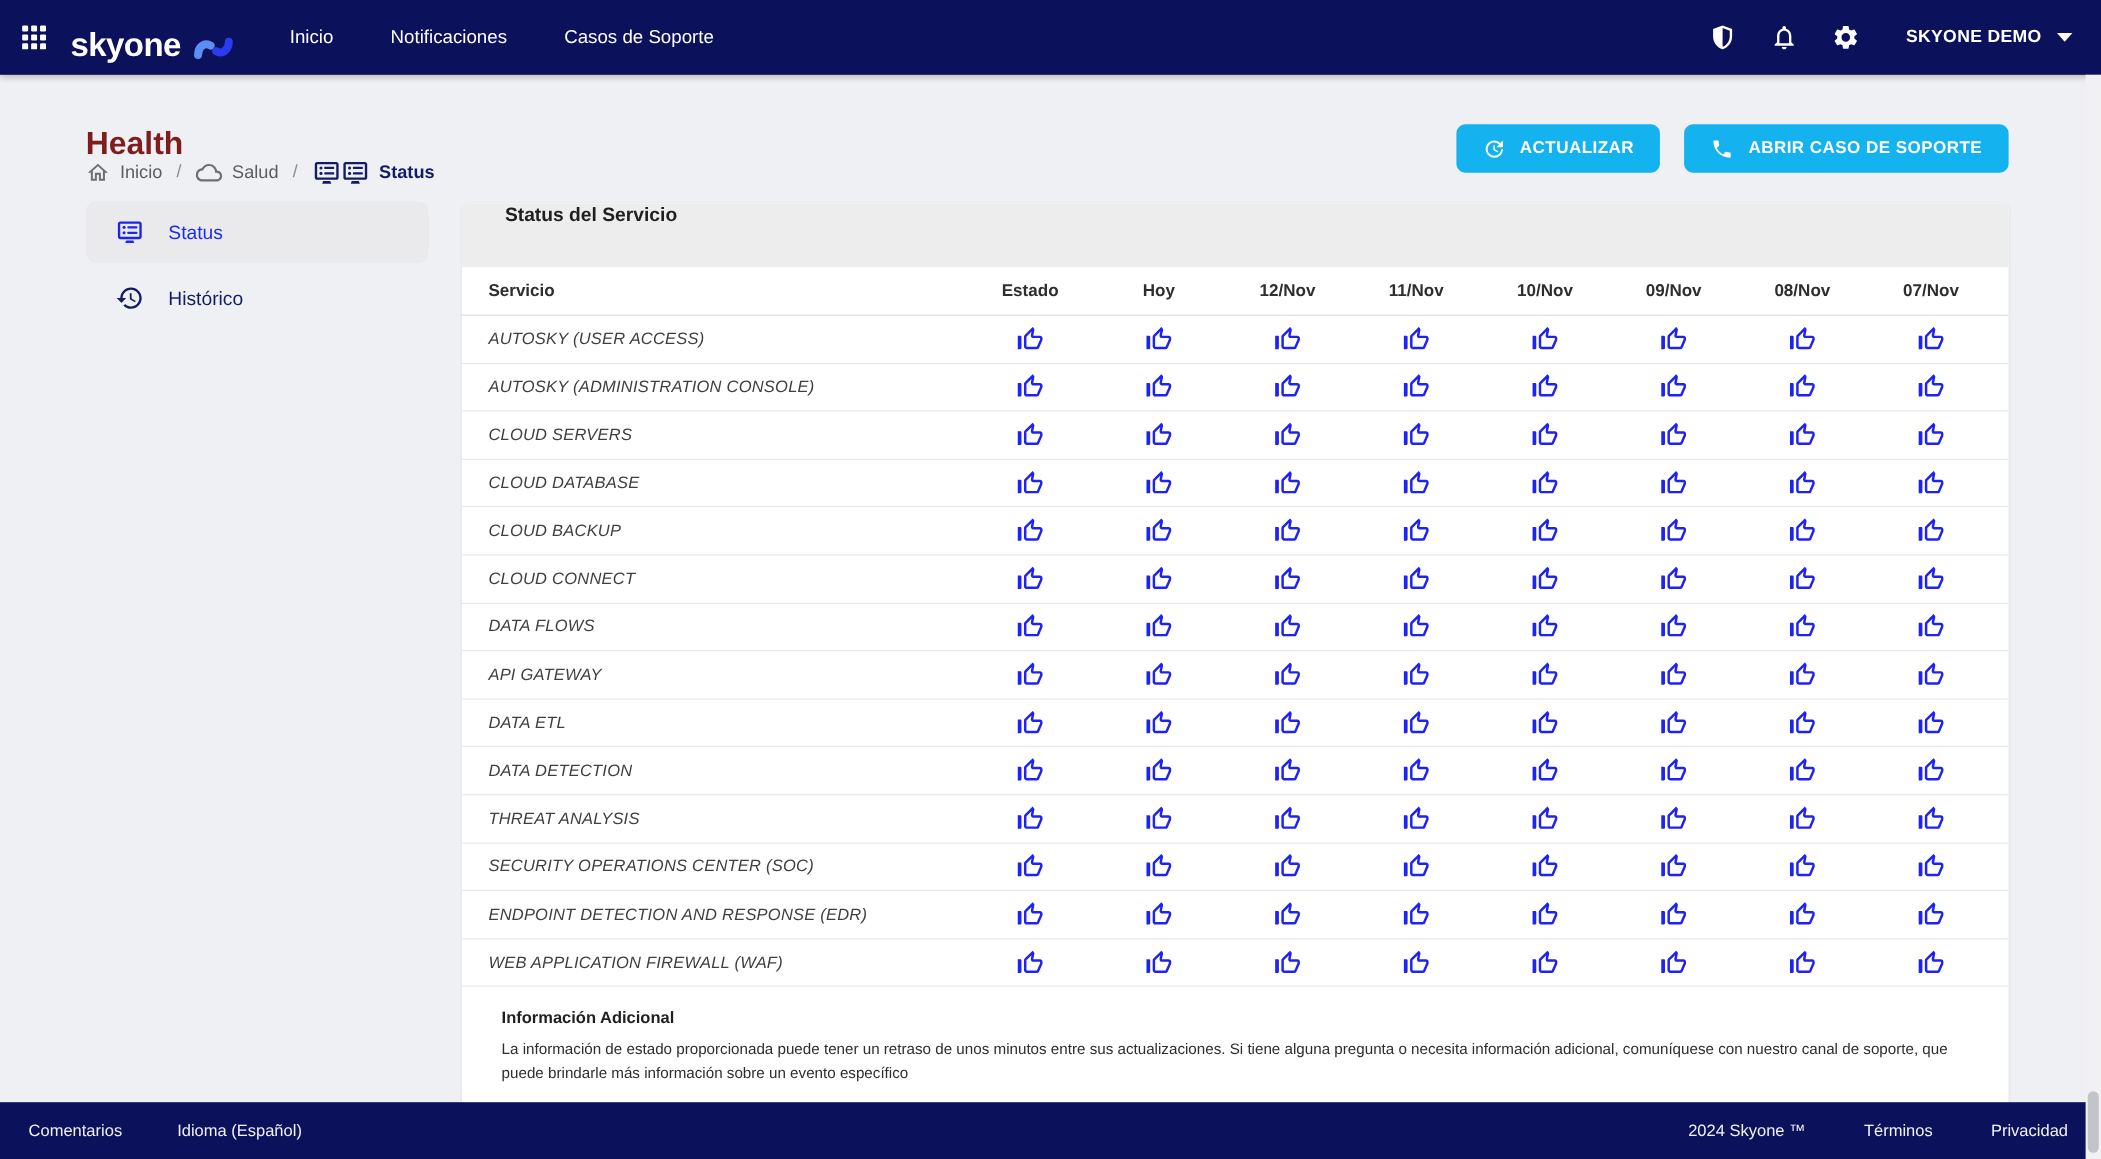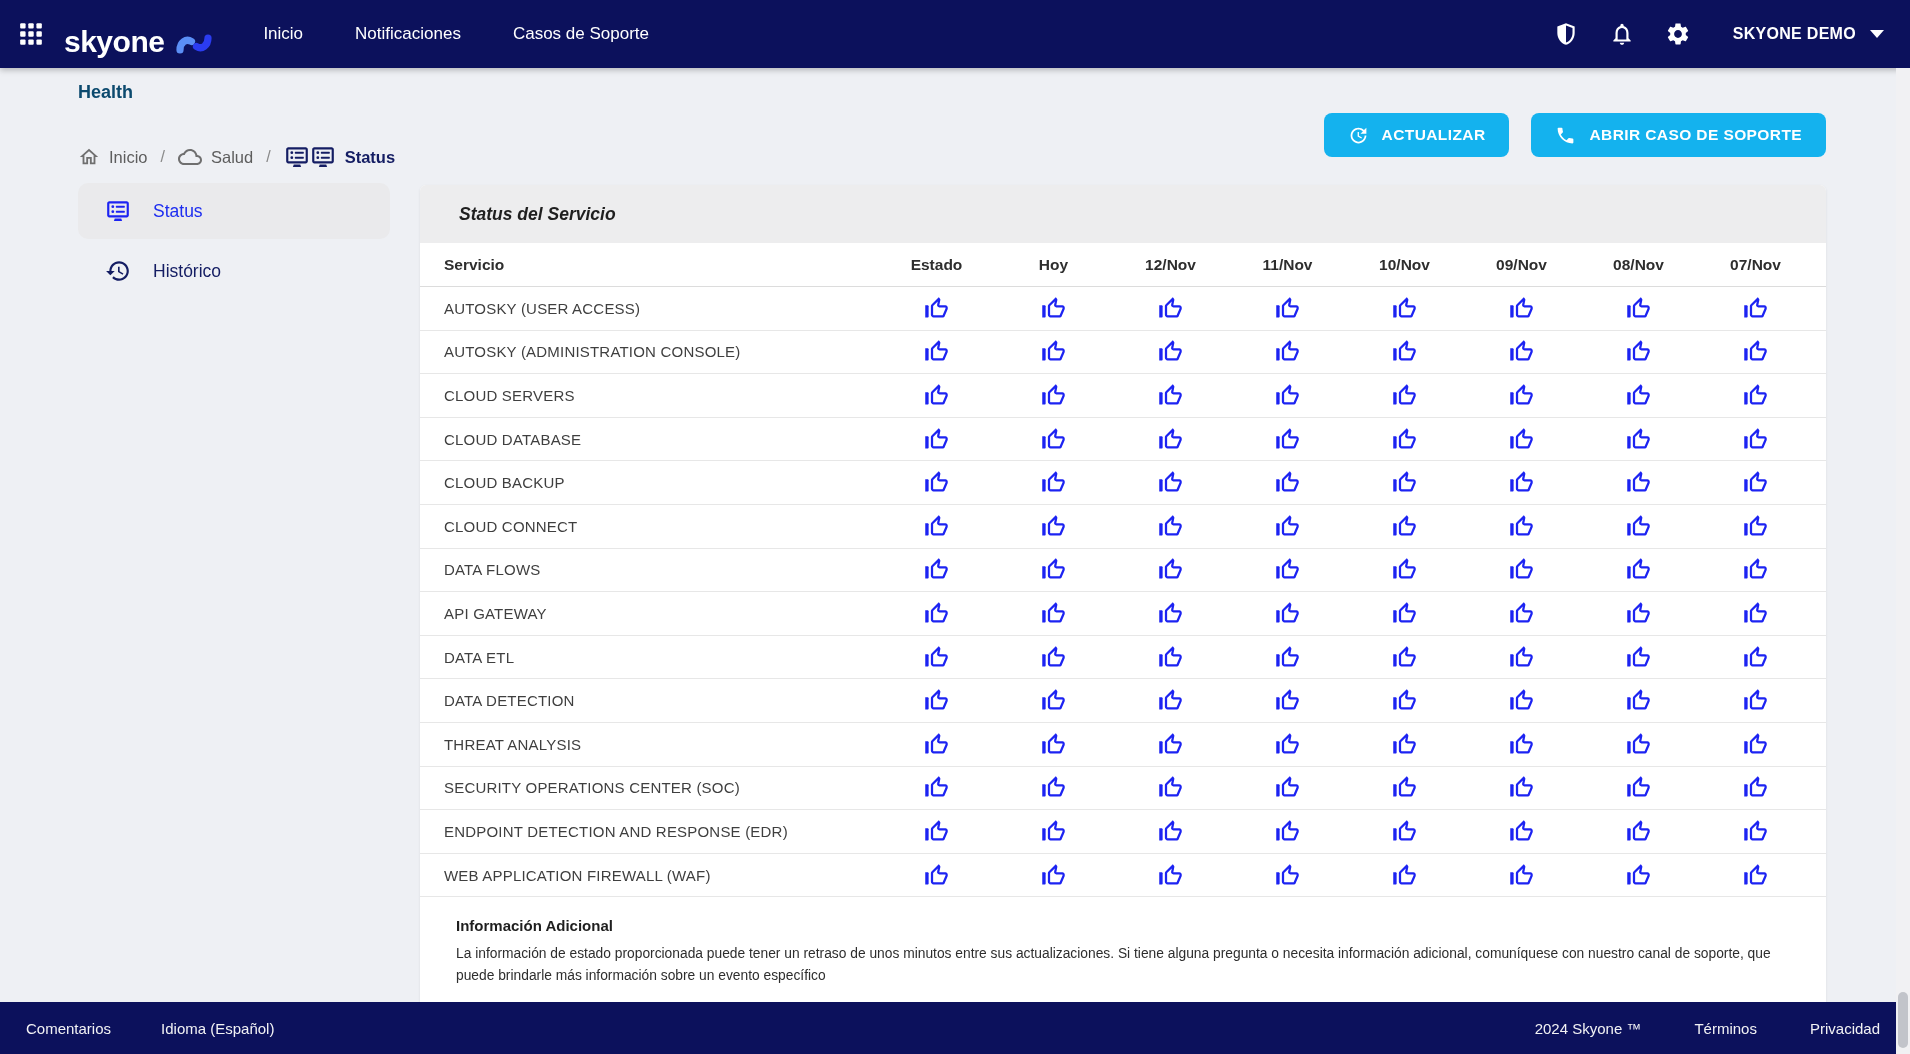--- a/index.html
+++ b/index.html
@@ -24,21 +24,21 @@
   .logo-swirl { margin-left:9px; margin-top:4px; }
   .nav-links { display:flex; align-items:center; gap:52px; margin-left:48px; }
   .nav-link { color:#fff; font-size:17px; cursor:pointer; white-space:nowrap; }
   .nav-right { margin-left:auto; display:flex; align-items:center; gap:30px; }
   .nav-icon { width:26px; height:26px; display:flex; align-items:center; justify-content:center; cursor:pointer; color:#fff; }
   .account { display:flex; align-items:center; gap:14px; cursor:pointer; margin-left:12px; }
   .account-label { color:#fff; font-size:16px; font-weight:bold; letter-spacing:.3px; }
   .caret { width:0; height:0; border-left:7px solid transparent; border-right:7px solid transparent; border-top:8px solid #fff; }
 
   
-  .page-title { position:absolute; left:78px; top:82px; font-size:18px; font-weight:bold; color:#0c4a6e; }
+  .page-title { position:absolute; left:78px; top:115px; font-size:29px; font-weight:bold; color:#7f1d1d; }
   .breadcrumb { position:absolute; left:78px; top:144px; display:flex; align-items:center; gap:11px; }
   .crumb { display:flex; align-items:center; gap:9px; cursor:pointer; }
   .crumb-label { font-size:16.5px; color:#5d5d5d; }
   .crumb-sep { color:#8a8a8a; font-size:16px; padding:0 2px; }
   .crumb.current .crumb-label { color:#141d63; font-weight:bold; }
   .crumb .c-icon { color:#6f6f6f; display:flex; }
   .crumb.current .c-icon { color:#141d63; }
 
   
   .actions { position:absolute; top:113px; right:84px; display:flex; gap:22px;border-radius:15px; }
@@ -60,34 +60,34 @@
   .side-item.active { background:#eaeaec; color:#1d2df0; }
   .side-item.active .s-icon { color:#1c23f2; }
 
   
   .card {
     position:absolute; left:420px; top:185px; width:1406px;
     background:#fff; border-radius:6px; overflow:hidden;
     box-shadow:0 1px 3px rgba(0,0,0,.08);
   }
   .card-head {
-    height:58px; background:#ededee; display:flex; align-items:center;
-    gap:15px; padding:0 24px;font-style:italic;
+    height:58px; background:#ededee; display:flex; 
+    gap:15px; padding:0 24px;
   }
   .card-head .h-icon { color:#3a3a3a; display:flex; }
   .card-title { font-size:17.5px; font-weight:bold; color:#1f1f1f; }
 
   .trow {
     display:grid; grid-template-columns:1fr repeat(8, 117px);
     align-items:center; padding:0 12px 0 24px;
   }
   .thead { height:44px; border-bottom:1px solid #dcdcdc; }
   .th { font-size:15.5px; font-weight:bold; color:#2e2e2e; text-align:center; }
   .th.first { text-align:left; }
-  .tbody .trow { height:43.6px; border-bottom:1px solid #e7e7e7; }
+  .tbody .trow { height:43.6px; border-bottom:1px solid #e7e7e7;font-style:italic; }
   .service-name { font-size:15px; color:#3f3f3f; letter-spacing:.2px; }
   .status-cell { display:flex; justify-content:center; align-items:center; cursor:pointer; }
 
   .info { padding:20px 36px 26px; }
   .info-title { font-size:15px; font-weight:bold; color:#1f1f1f; margin-bottom:9px; }
   .info-text { font-size:13.8px; color:#2e2e2e; line-height:1.55; max-width:1370px; }
 
   
   .footer {
     position:absolute; left:0; bottom:0; width:1910px; height:52px;

